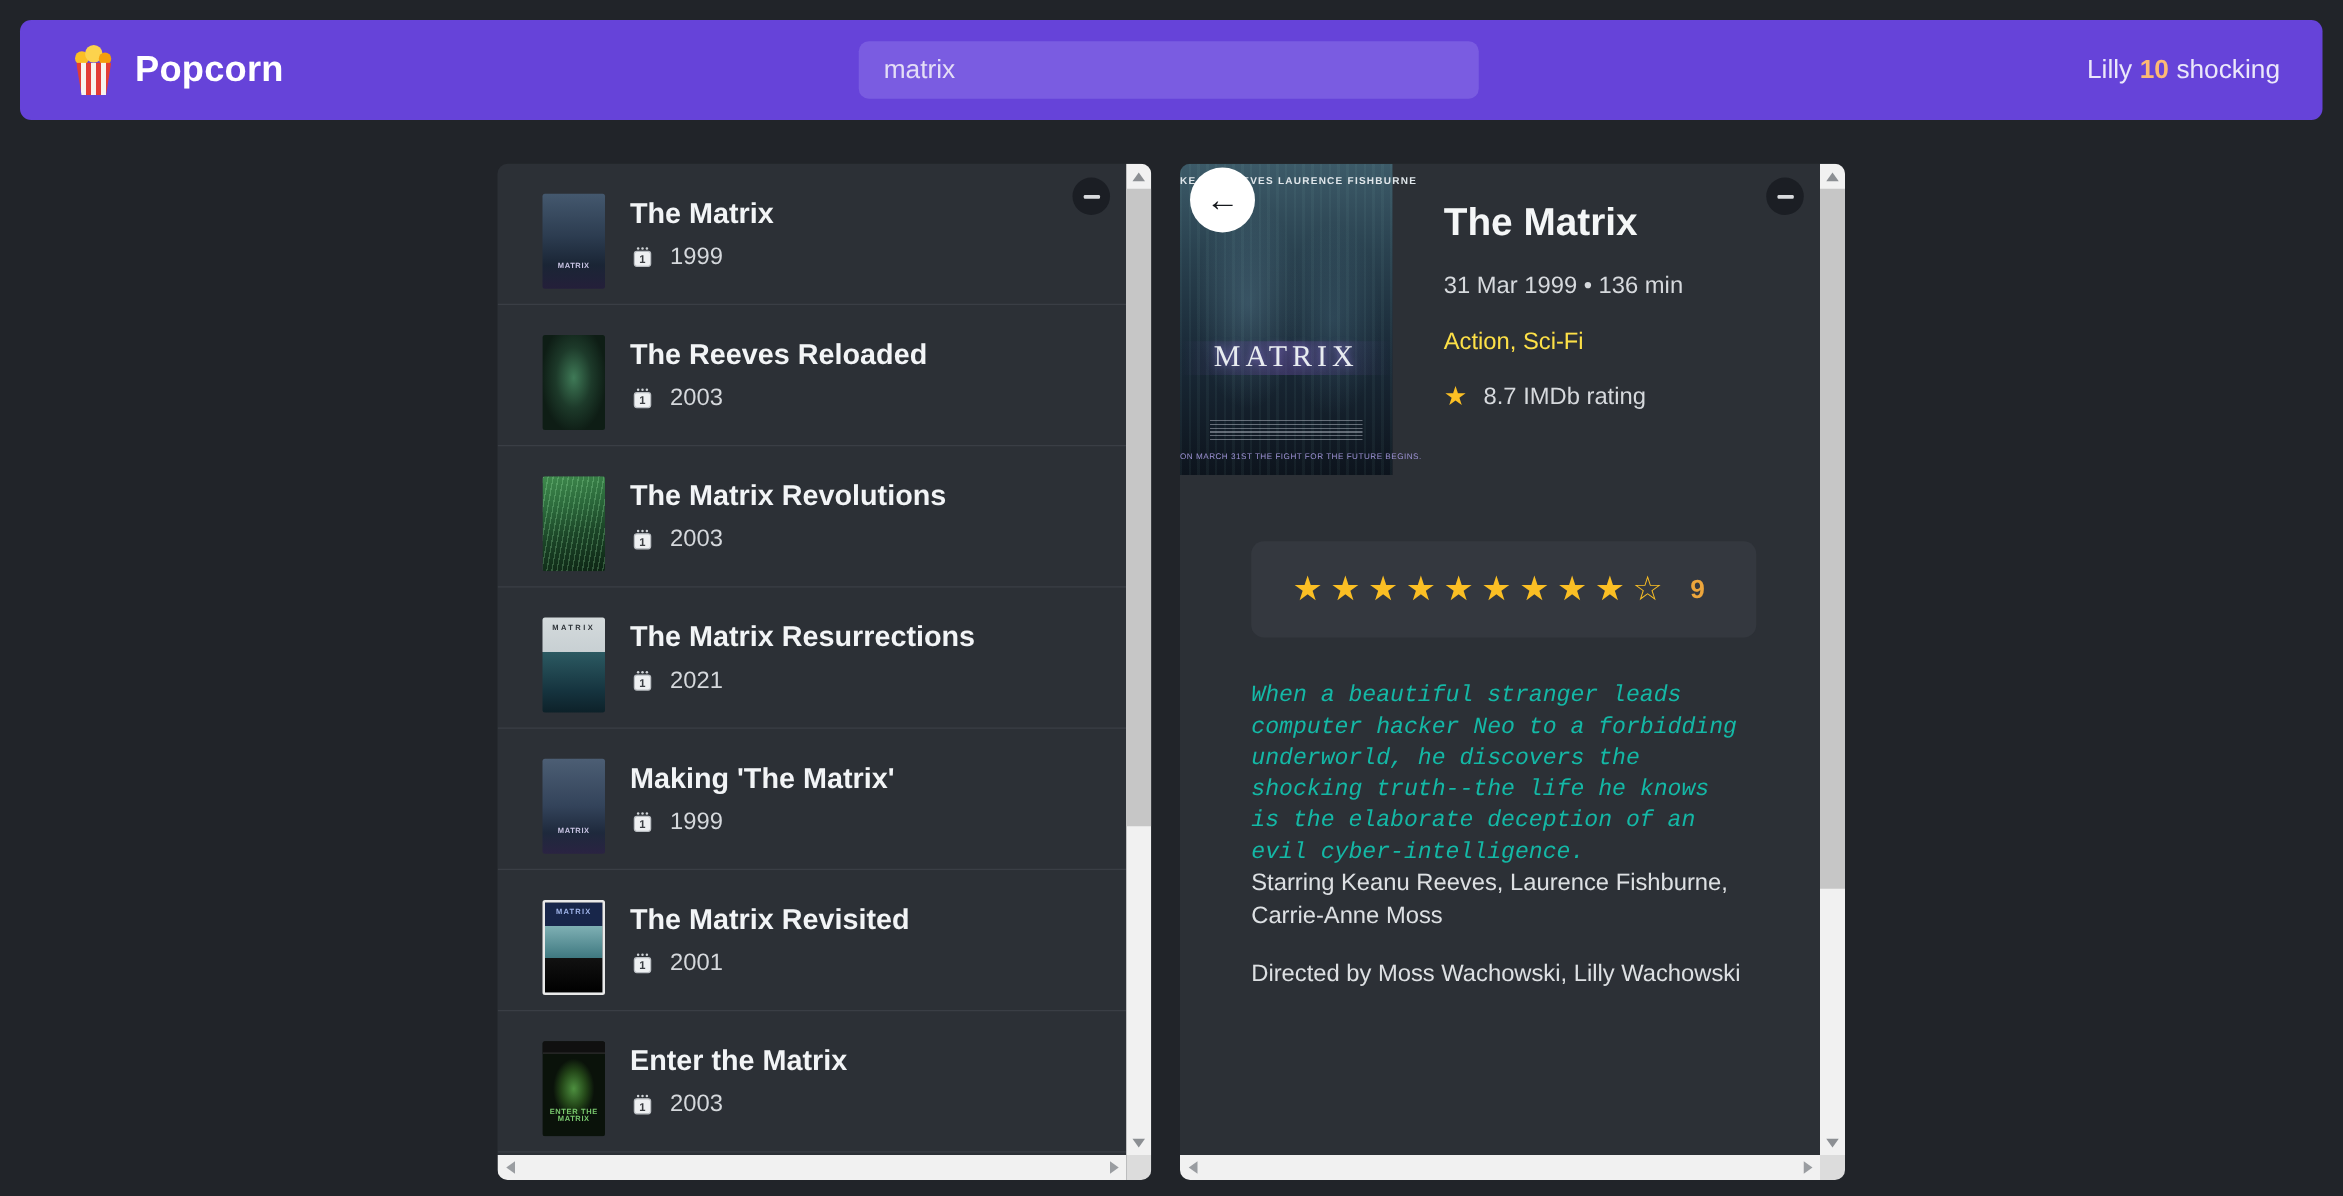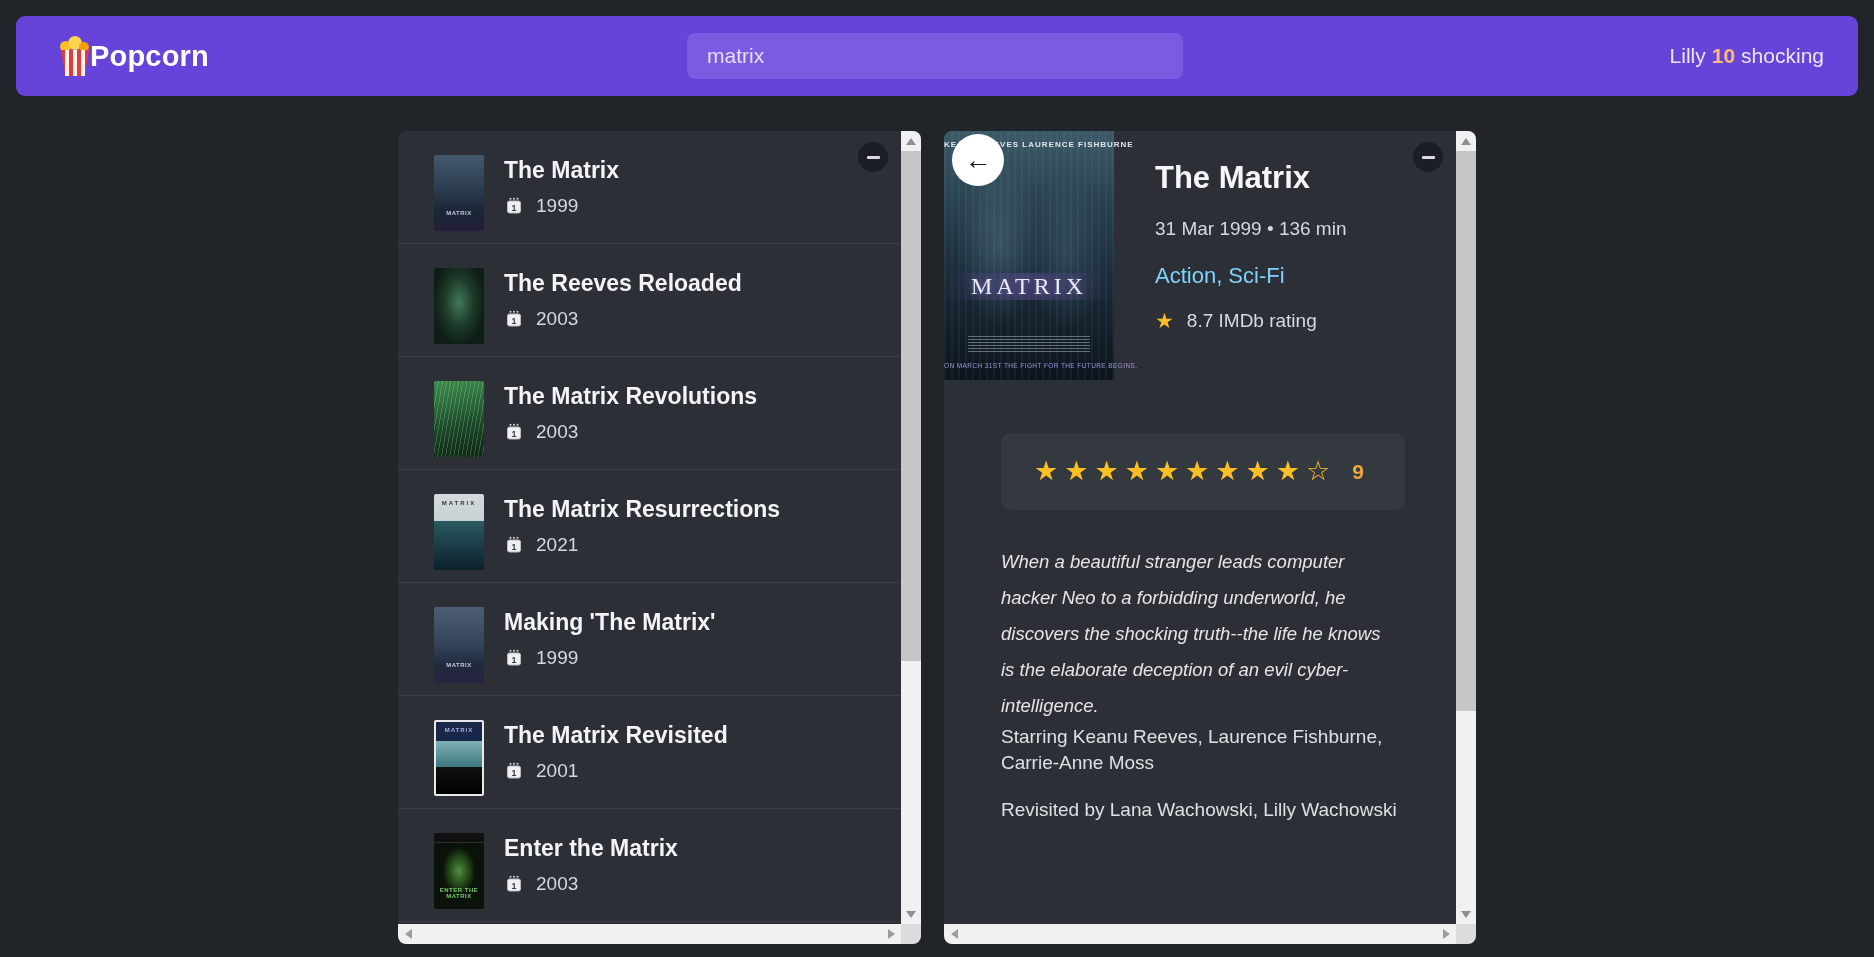--- a/index.html
+++ b/index.html
@@ -4,21 +4,21 @@
 <style>
   * { margin:0; padding:0; box-sizing:border-box; }
   html,body { width:1874px; height:957px; overflow:hidden; }
   body { background:#212429; font-family:"Liberation Sans","DejaVu Sans",sans-serif; }
 
   
   .app-header {
     position:absolute; left:16px; top:16px; width:1842px; height:80px;
     background:#6643d9; border-radius:9px;
   }
-  .brand { position:absolute; left:44px; top:0; height:80px; display:flex; align-items:center; }
+  .brand { position:absolute; left:44px; top:0; height:80px; display:flex; align-items:center; gap:18px; }
   .app-title { color:#ffffff; font-size:29px; font-weight:700; letter-spacing:.2px; }
 
   .logo { width:30px; height:40px; position:relative; }
   .logo i { position:absolute; border-radius:50%; }
   .logo .k1 { left:0;  top:5px; width:11px; height:11px; background:#fbbf24; }
   .logo .k2 { left:8px; top:0;  width:14px; height:14px; background:#fcd34d; }
   .logo .k3 { left:19px;top:6px; width:10px; height:10px; background:#f59e0b; }
   .logo .cup {
     position:absolute; left:1px; right:1px; bottom:0; height:26px;
     background:repeating-linear-gradient(90deg,#e23c36 0 4px,#f7f3ee 4px 8px);
@@ -94,31 +94,31 @@
 
   .back-btn {
     position:absolute; left:8px; top:3px; width:52px; height:52px; border-radius:50%;
     background:#ffffff; color:#15181c; font-size:27px; display:flex; align-items:center; justify-content:center;
     z-index:20; cursor:pointer;
   }
 
   .dinfo   { position:absolute; left:211px; top:29px; }
   .dtitle  { font-size:31px; font-weight:700; color:#f4f6f7; }
   .dmeta   { margin-top:22px; font-size:19px; color:#d6d9dd; }
-  .dgenres { margin-top:23px; font-size:22px; color:#7dd3fc; }
+  .dgenres { margin-top:23px; font-size:19px; color:#fde047; }
   .dimdb   { margin-top:20px; display:flex; align-items:center; gap:13px; font-size:19px; color:#d6d9dd; }
   .imdb-star { color:#fbbf24; font-size:21px; }
 
   .detail-body { position:absolute; left:0; top:249px; right:0; padding:53px 0 0 57px; }
   .stars-box { width:404px; height:77px; background:#34383f; border-radius:10px; display:flex; align-items:center; padding:0 20px 0 33px; }
   .stars { display:flex; align-items:center; }
   .star { font-size:27px; color:#fbbf24; margin-right:6px; line-height:1; cursor:pointer; }
   .rating-num { margin-left:16px; font-size:21px; font-weight:700; color:#eda63c; }
 
-  .plot     { margin-top:34px; font-style:italic; font-size:18.5px; line-height:36px; color:#e5e5e5; width:394px; }
+  .plot     { margin-top:34px; font-style:italic; font-size:18.5px; line-height:25px; color:#14b8a6; width:394px;font-family:Liberation Mono, monospace; }
   .starring { font-size:19px; line-height:26px; color:#dde0e3; width:402px; }
   .directed { margin-top:21px; font-size:19px; line-height:26px; color:#dde0e3; width:402px; }
 
   
   .vscroll { position:absolute; top:0; right:0; bottom:20px; width:20px; background:#f1f1f1; z-index:25; }
   .hscroll { position:absolute; left:0; right:20px; bottom:0; height:20px; background:#f1f1f1; z-index:25; display:flex; justify-content:space-between; }
   .corner  { position:absolute; right:0; bottom:0; width:20px; height:20px; background:#dcdcdc; z-index:25; }
   .sb-btn  { width:20px; height:20px; display:flex; align-items:center; justify-content:center; cursor:pointer; }
   .sb-btn.bottom { position:absolute; bottom:0; left:0; }
   .tri-up    { width:0; height:0; border-left:5px solid transparent; border-right:5px solid transparent; border-bottom:7px solid #8c8f93; }
@@ -351,21 +351,21 @@
               <span class="star filled">★</span>
               <span class="star filled">★</span>
               <span class="star filled">★</span>
               <span class="star filled">★</span>
               <span class="star empty">☆</span>
             </div>
           <span class="rating-num">9</span>
         </div>
         <p class="plot">When a beautiful stranger leads computer hacker Neo to a forbidding underworld, he discovers the shocking truth--the life he knows is the elaborate deception of an evil cyber-intelligence.</p>
         <p class="starring">Starring Keanu Reeves, Laurence Fishburne, Carrie-Anne Moss</p>
-        <p class="directed">Revisited by Lana Wachowski, Lilly Wachowski</p>
+        <p class="directed">Directed by Moss Wachowski, Lilly Wachowski</p>
       </div>
     </div>
 
     <div class="vscroll">
       <div class="sb-btn">
           <div class="tri-up"></div>
         </div>
       <div class="vthumb t-detail"></div>
       <div class="sb-btn bottom">
           <div class="tri-down"></div>

